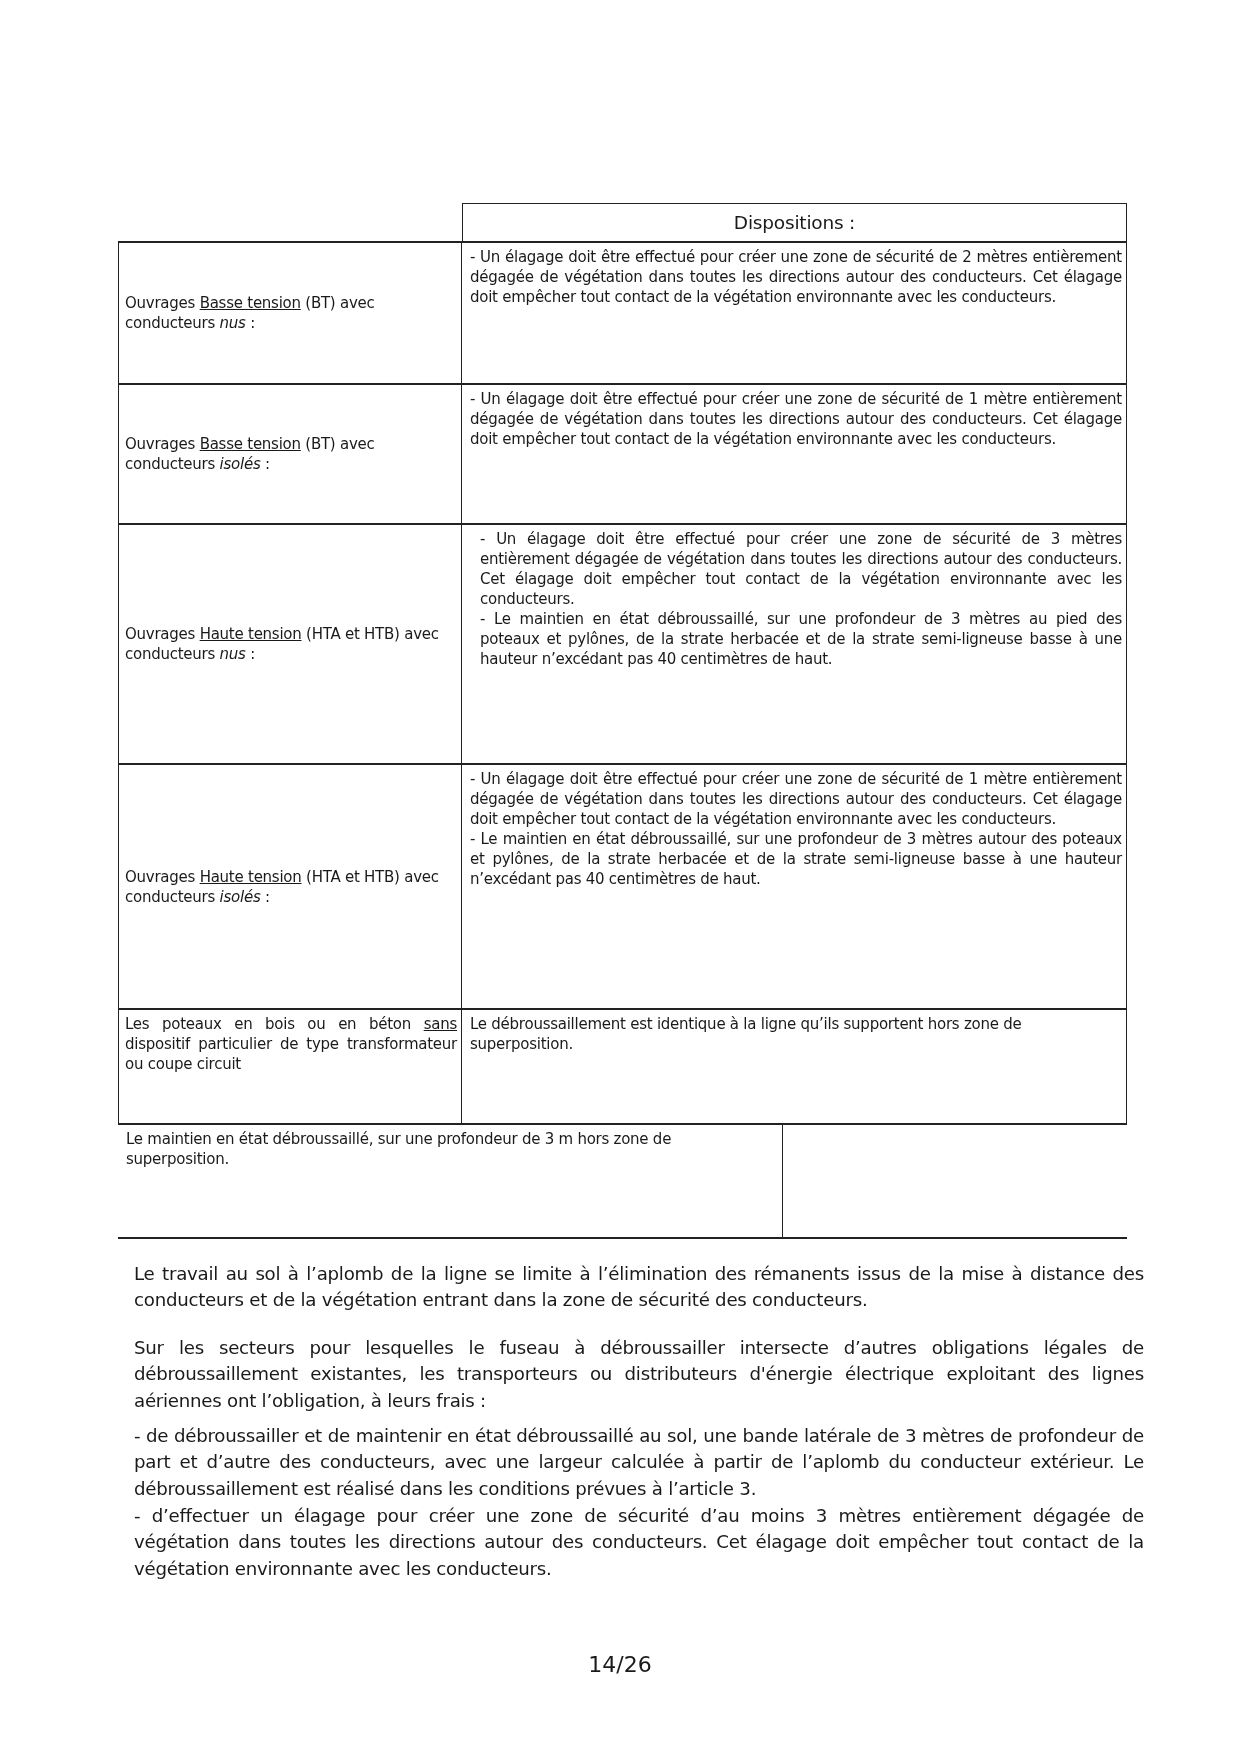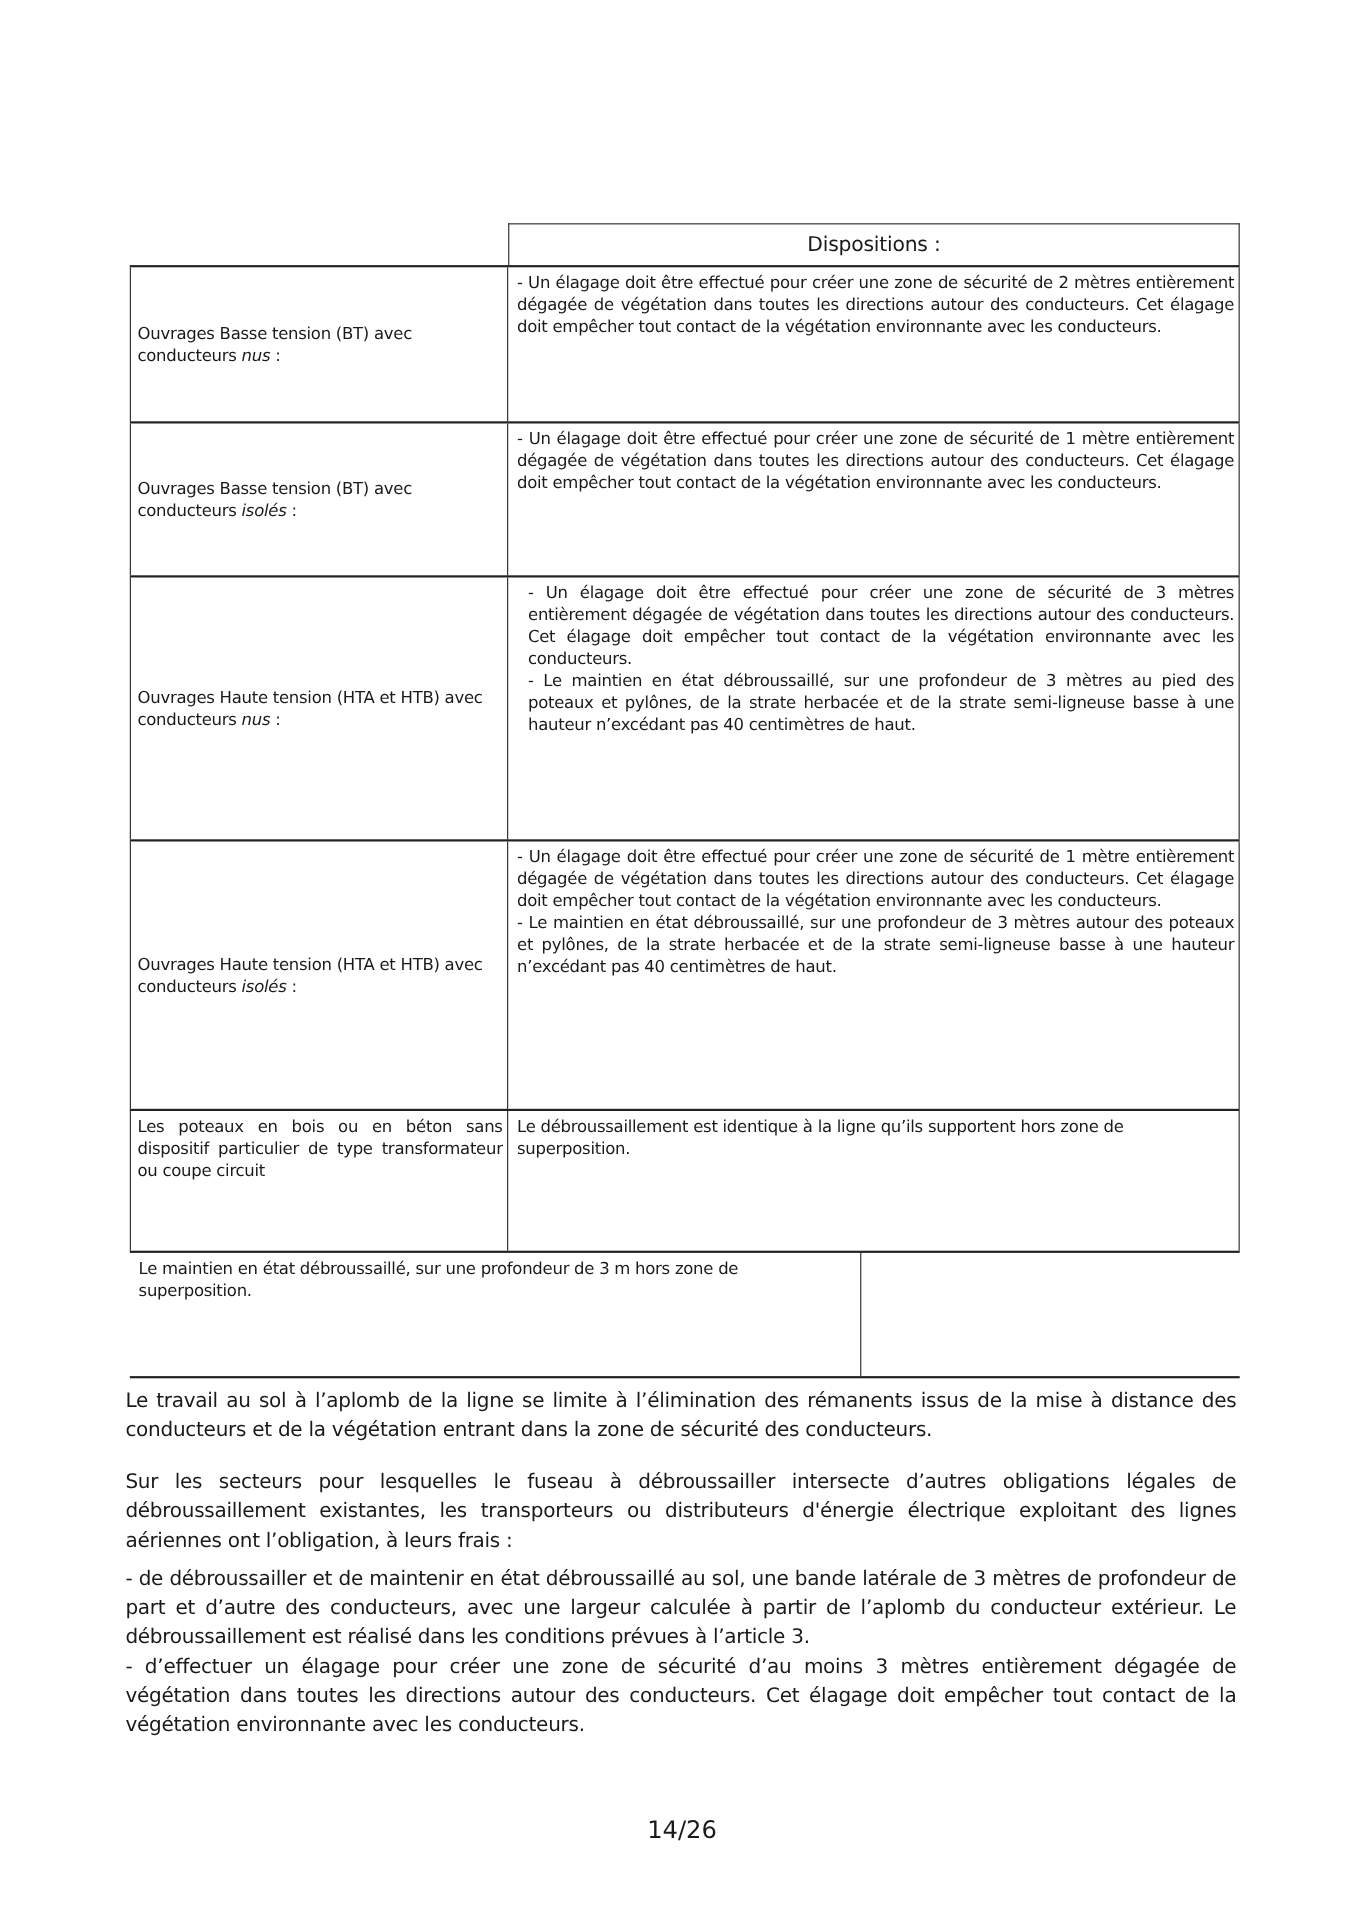--- a/index.html
+++ b/index.html
@@ -15,23 +15,23 @@
     display: flex; align-items: center; justify-content: center;
     font-size: 18.5px; letter-spacing: -0.2px;
   }
   .rows { position: absolute; left: 0; top: 38px; width: 1009px; border-top: 2px solid #222; }
   .row { display: flex; border-bottom: 2px solid #222; box-sizing: border-box; }
   .cell { box-sizing: border-box; font-size: 15px; line-height: 20px; letter-spacing: -0.25px; }
   .c1 { width: 344px; border-left: 1.5px solid #222; border-right: 1.5px solid #222; padding: 0 4px 0 6px; display: flex; align-items: center; }
   .c1.top { align-items: flex-start; padding-top: 4px; }
   .c2 { width: 665px; border-right: 1.5px solid #222; padding: 4px 4px 4px 8px; }
   .j { text-align: justify; text-align-last: left; }
-  .u { }
+  .u { text-decoration: underline; }
   .i { font-style: italic; }
-  .para { position: absolute; left: 114px; width: 1010px; font-size: 18.2px; line-height: 26.4px; letter-spacing: -0.25px; text-align: justify; text-align-last: left; }
+  .para { position: absolute; left: 134px; width: 1010px; font-size: 18.2px; line-height: 26.4px; letter-spacing: -0.25px; text-align: justify; text-align-last: left; }
   .pnum { position: absolute; left: 0; width: 1240px; top: 1652px; text-align: center; font-size: 22px; }
 </style>
 </head>
 <body>
 
 <div class="page">
 
   <div class="table">
     <div class="hdr">Dispositions :</div>
 
@@ -76,21 +76,21 @@
           <span>
             <span>Ouvrages </span><span class="u">Haute tension</span><span> (HTA et HTB) avec conducteurs </span><span class="i">isolés</span><span> :</span>
           </span>
         </div>
         <div class="cell c2">
           <div class="j">- Un élagage doit être effectué pour créer une zone de sécurité de 1 mètre entièrement dégagée de végétation dans toutes les directions autour des conducteurs. Cet élagage doit empêcher tout contact de la végétation environnante avec les conducteurs.</div>
           <div class="j">- Le maintien en état débroussaillé, sur une profondeur de 3 mètres autour des poteaux et pylônes, de la strate herbacée et de la strate semi-ligneuse basse à une hauteur n’excédant pas 40 centimètres de haut.</div>
         </div>
       </div>
 
-      <div class="row" style="height:129px">
+      <div class="row" style="height:115px">
         <div class="cell c1 top j">
           <div class="j" style="width:100%">
             <span>Les poteaux en bois ou en béton </span><span class="u">sans</span><span> dispositif particulier de type transformateur ou coupe circuit</span>
           </div>
         </div>
         <div class="cell c2">
           <div>Le débroussaillement est identique à la ligne qu’ils supportent hors zone de superposition.</div>
         </div>
       </div>
 

